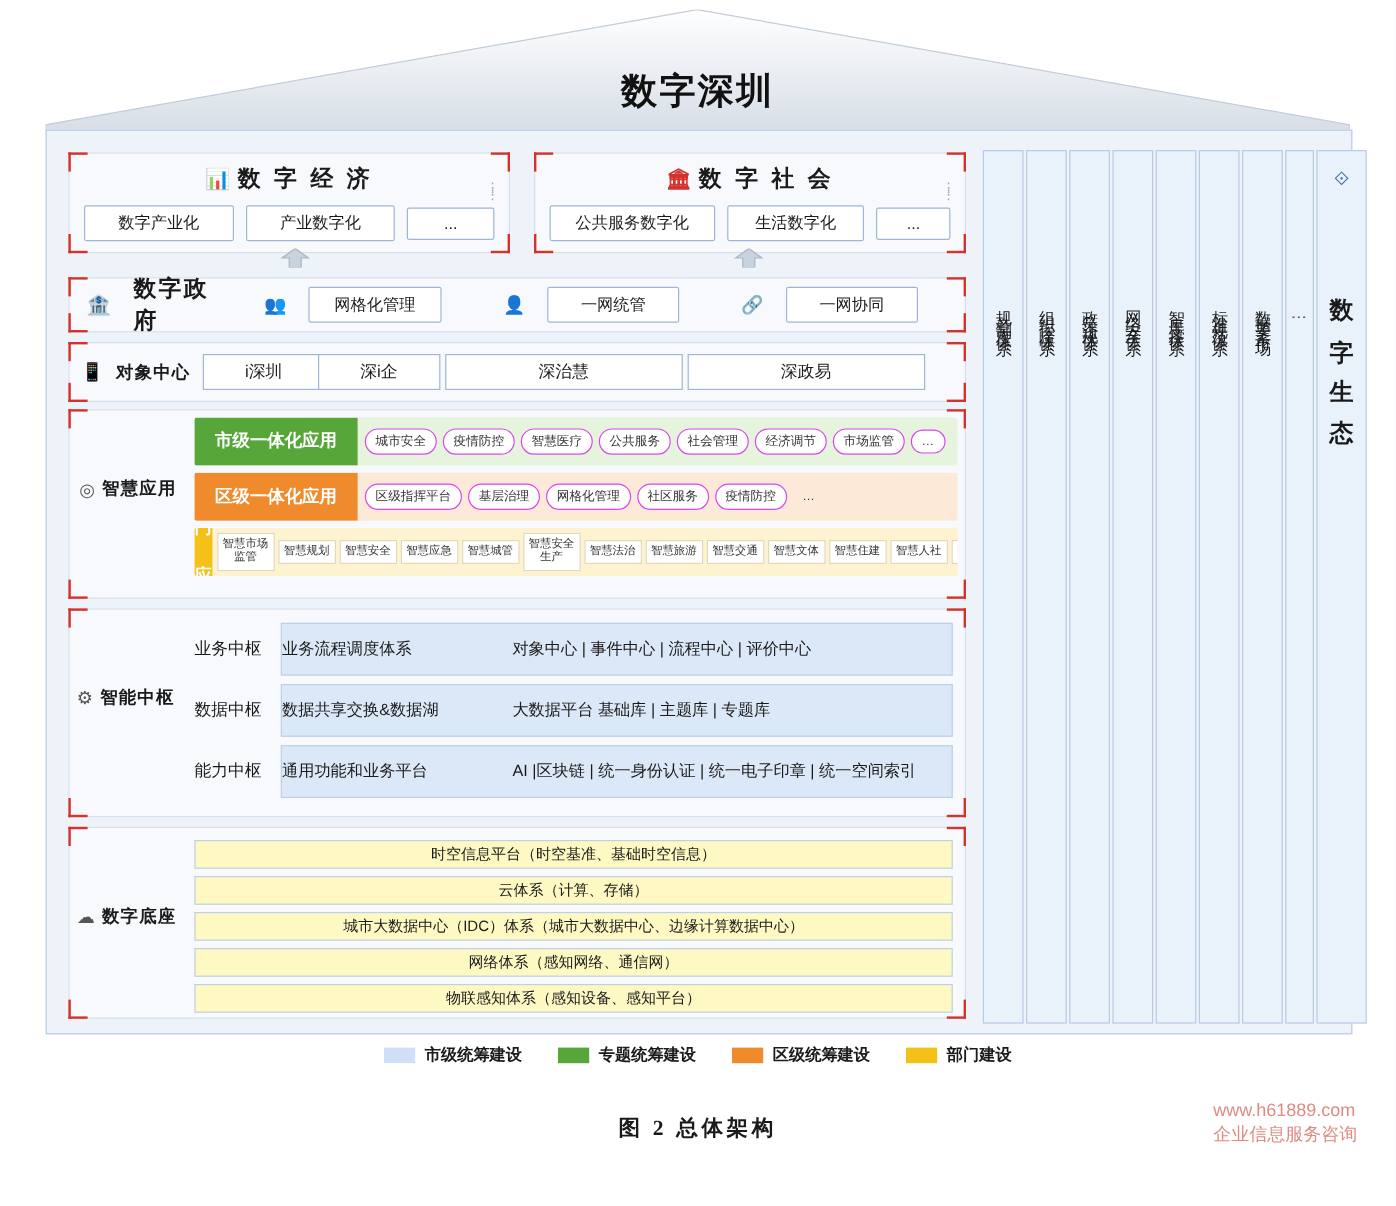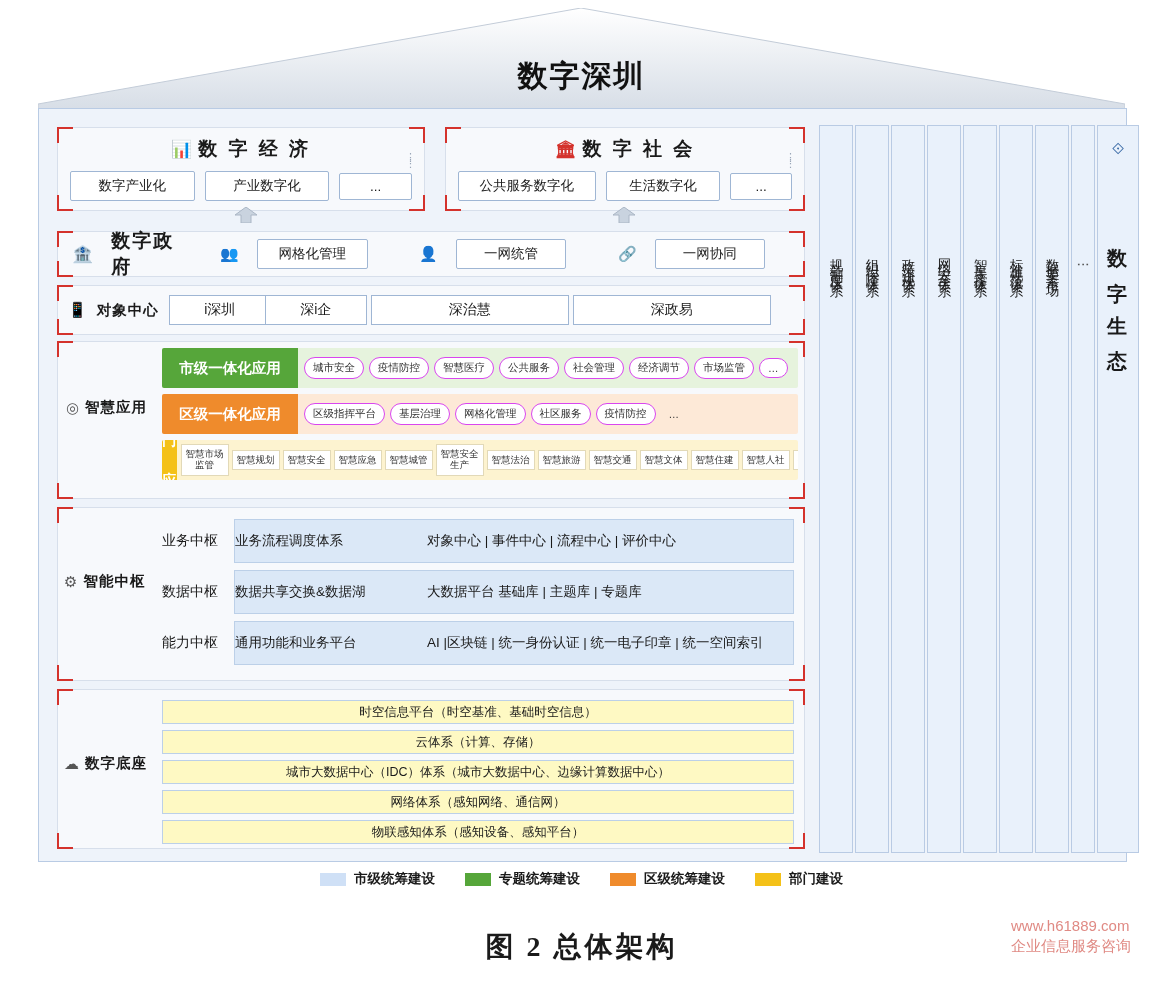--- a/index.html
+++ b/index.html
@@ -117,21 +117,21 @@
   .vcol.eco .vtxt{font-size:20px;font-weight:bold;letter-spacing:6px;margin-top:106px;}
   .eco-ic{position:absolute;top:14px;left:50%;transform:translateX(-50%);font-size:16px;color:#3f6ea8;}
   .vdots-col{font-size:13px;color:#555;writing-mode:vertical-rl;margin-top:132px;letter-spacing:2px;}
 
   
   .legend{position:absolute;left:38px;top:866px;width:1087px;height:22px;display:flex;justify-content:center;align-items:flex-end;gap:30px;}
   .lg{display:flex;align-items:center;gap:8px;font-size:13.5px;font-weight:bold;}
   .sw{width:26px;height:13px;display:inline-block;}
 
   
-  .caption{position:absolute;left:0;top:928px;width:1163px;text-align:center;font-size:28px;font-weight:bold;letter-spacing:3px;font-family:"Liberation Serif","DejaVu Serif",serif;}
+  .caption{position:absolute;left:0;top:928px;width:1163px;text-align:center;font-size:18px;font-weight:bold;letter-spacing:3px;font-family:"Liberation Serif","DejaVu Serif",serif;}
   .wm{position:absolute;right:32px;top:916px;text-align:left;color:#e08a84;font-size:15px;line-height:1.35;}
 </style>
 </head>
 <body>
 
 <div class="stage">
 
   <div class="roof">
     <svg width="1087" height="104" viewBox="0 0 1087 104">
       <defs>

